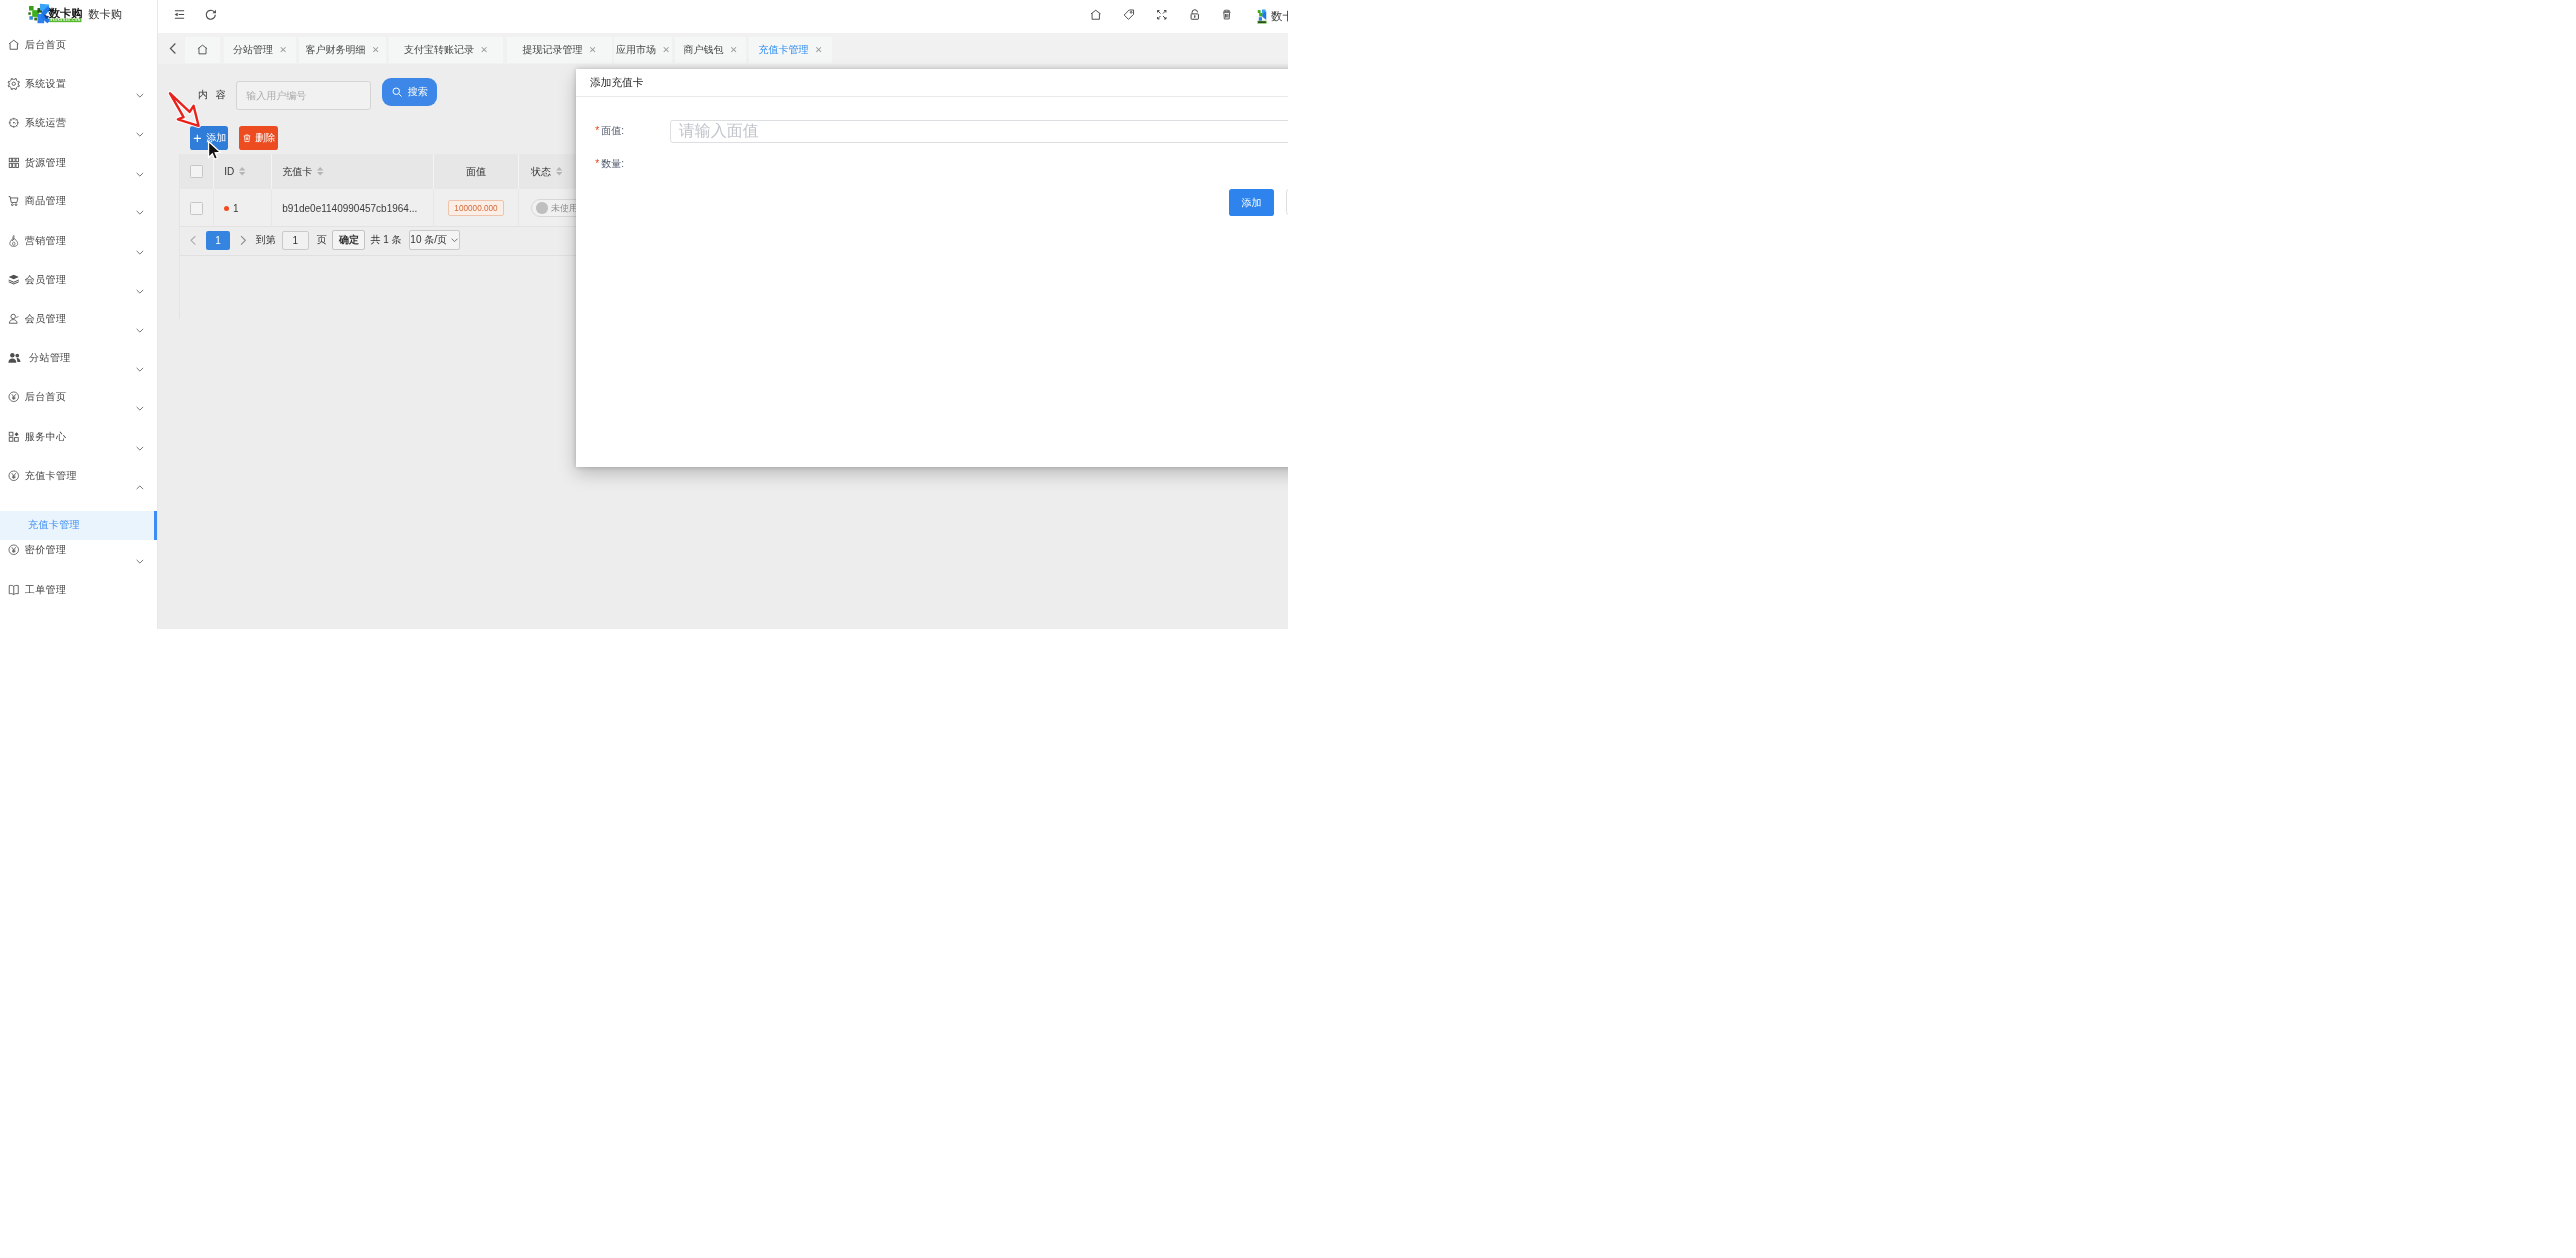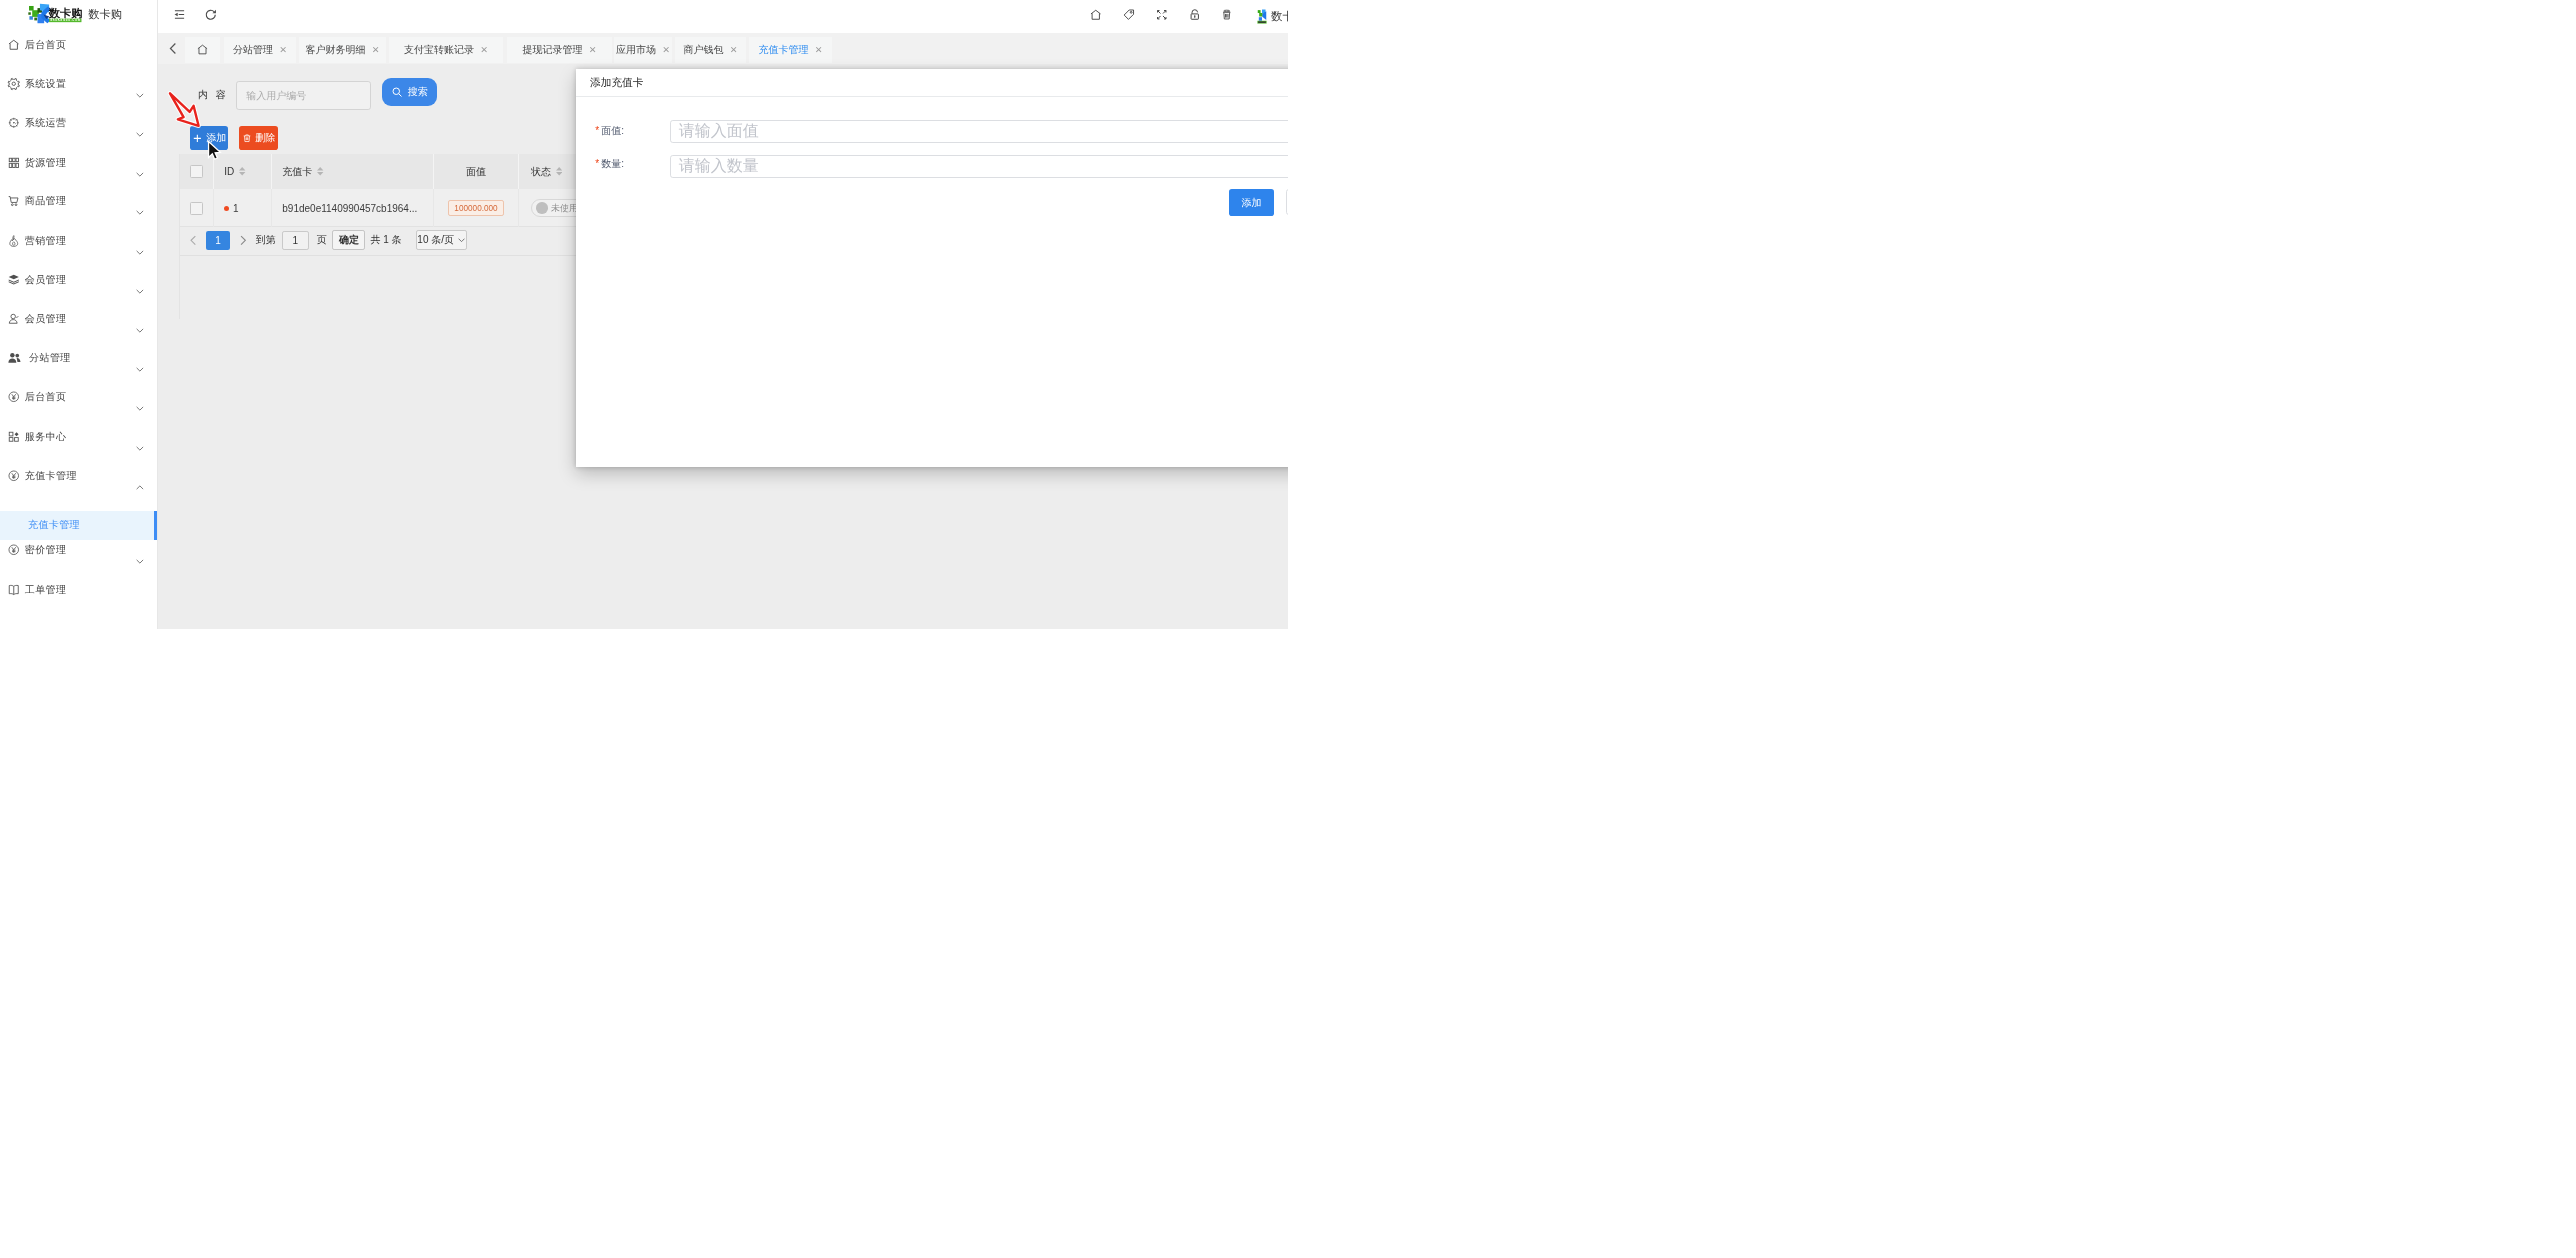--- a/index.html
+++ b/index.html
@@ -457,36 +457,35 @@
     <span class="pgchev">
           <svg width="6.4" height="10.7" viewBox="0 0 9 15" fill="none" stroke="#8a8a8a" stroke-width="1.6">
             <path d="M1.5 1.5l6 6-6 6"></path>
           </svg>
         </span>
     <span style="margin-left:9.3px">到第</span>
     <span id="pginput" style="margin-left:5.7px">1</span>
     <span style="margin-left:7.8px">页</span>
     <span id="pgok" style="margin-left:5.7px">确定</span>
     <span style="margin-left:5px">共 1 条</span>
-    <span id="pgsel" style="margin-left:14px">10 条/页<svg width="7.1" height="4.3" viewBox="0 0 12 7" fill="none" stroke="#666" stroke-width="1.5" style="margin-left:3.6px">
+    <span id="pgsel" style="margin-left:7px">10 条/页<svg width="7.1" height="4.3" viewBox="0 0 12 7" fill="none" stroke="#666" stroke-width="1.5" style="margin-left:3.6px">
             <path d="M1 1l5 5 5-5"></path>
           </svg></span>
   </div>
   <div id="cardline"></div>
       <div style="position:absolute;left:21px;top:90px;width:0;height:165px;border-left:0.7px solid #e3e3e3"></div>
 </div>
 
 <div id="modal">
   <div id="mtitle">
         <span>添加充值卡</span>
       </div>
   <div class="mlabel" style="top:55px"><span class="mstar">*</span>面值:</div>
   <div class="minput" style="top:51px">请输入面值</div>
   <div class="mlabel" style="top:88px"><span class="mstar">*</span>数量:</div>
-  <div class="minput" style="top:86px">请输入数量</div>
   <div id="mbtn">添加</div>
   <div id="mbtn2"></div>
 </div>
 
 <svg id="arrow" style="left:160px;top:84px" width="50" height="50" viewBox="0 0 70 70">
   <path d="M14 13 L41.5 39 L47 30.5 L54 58.5 L25 49.5 L33 46.5 Z" fill="none" stroke="#fff" stroke-width="6.5" stroke-linejoin="round" opacity=".85"></path>
   <path d="M14 13 L41.5 39 L47 30.5 L54 58.5 L25 49.5 L33 46.5 Z" fill="none" stroke="#e8231d" stroke-width="3.4" stroke-linejoin="round"></path>
 </svg>
 <svg id="cursor" style="left:205px;top:140px" width="18.5" height="21.4" viewBox="0 0 26 30">
   <polygon points="5,2 5,24.5 10.3,19.5 13.6,27 17.5,25.2 14.2,18 21.5,17.3" fill="#111" stroke="#fff" stroke-width="1.8"></polygon>

